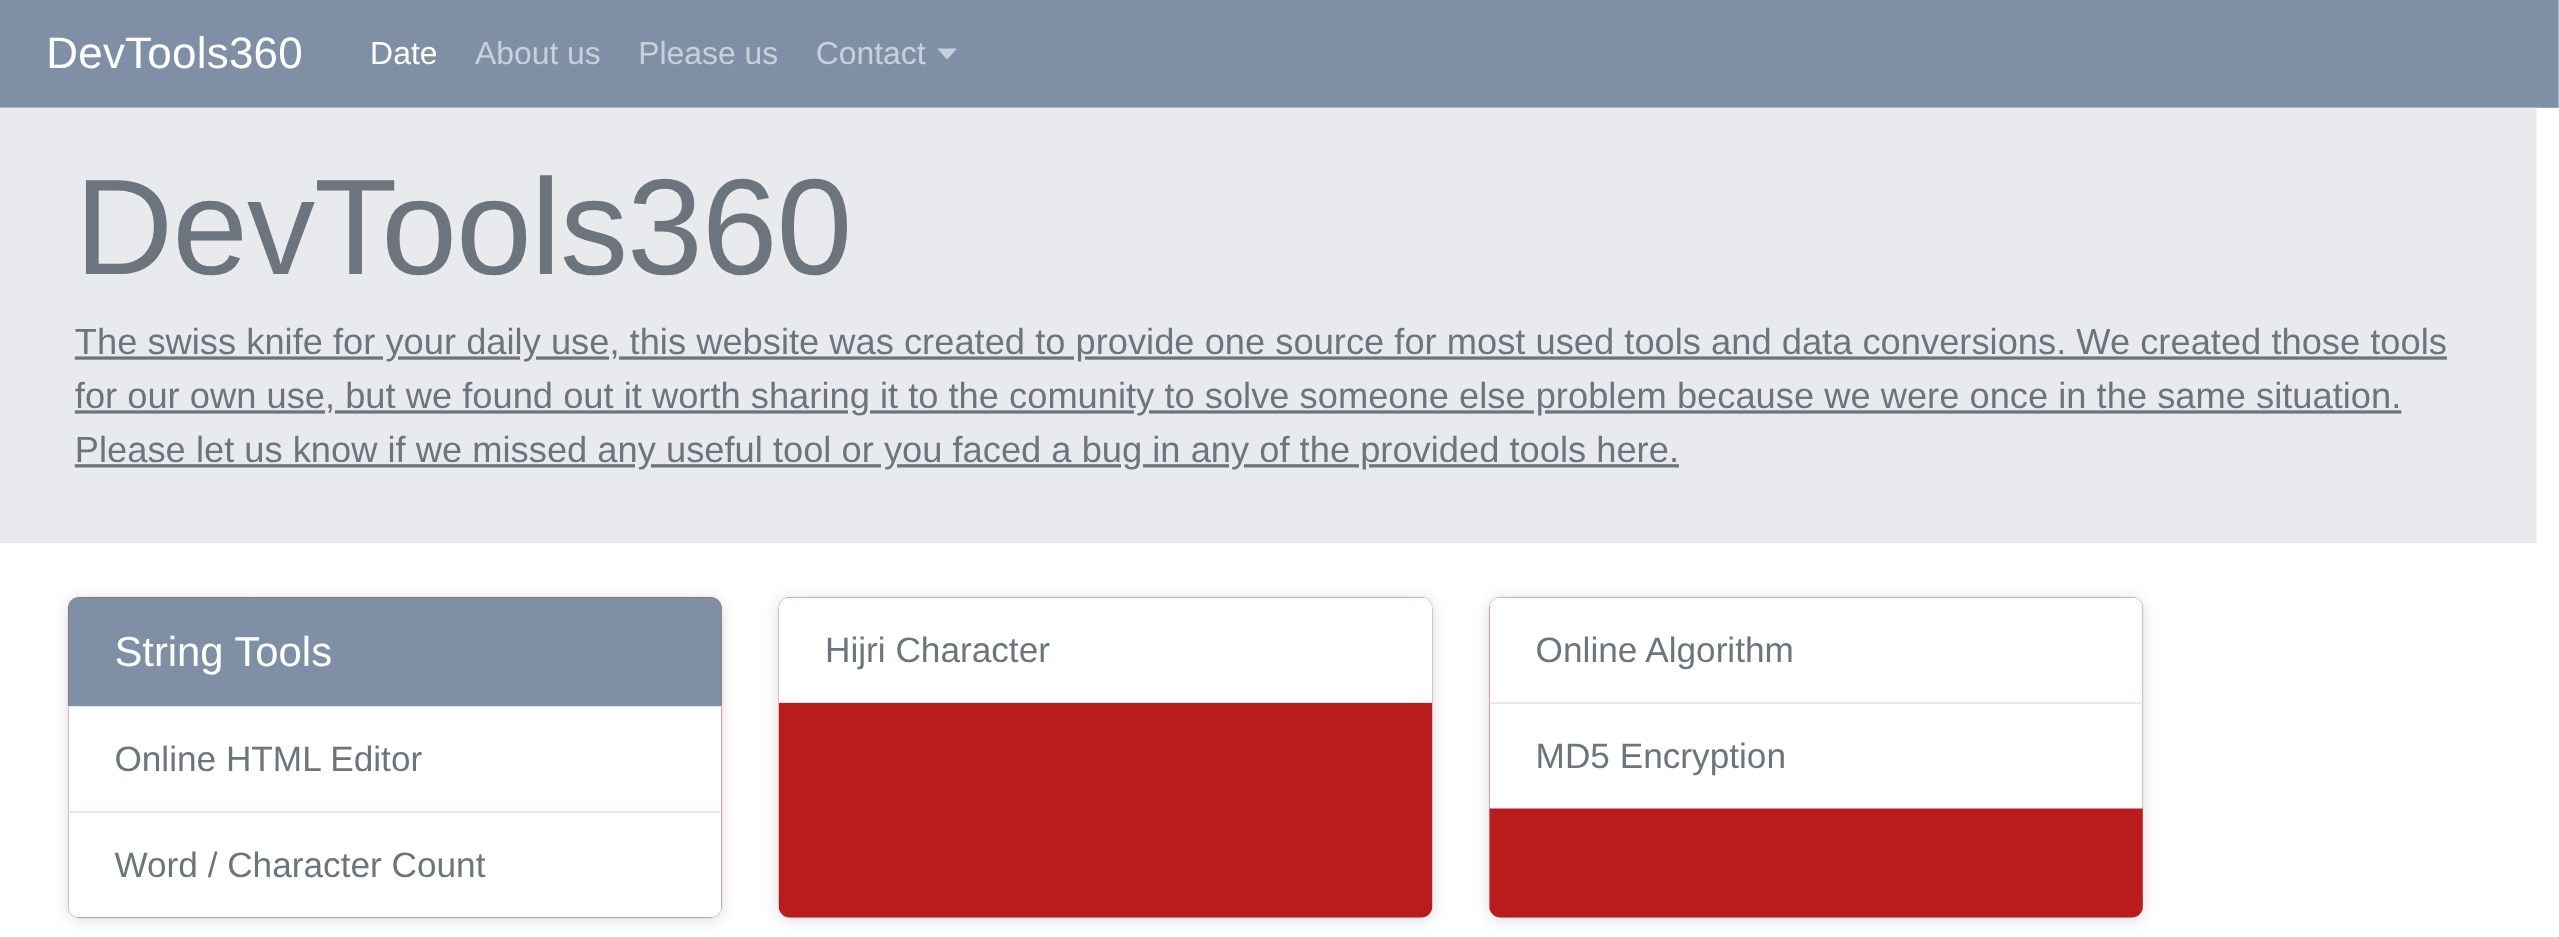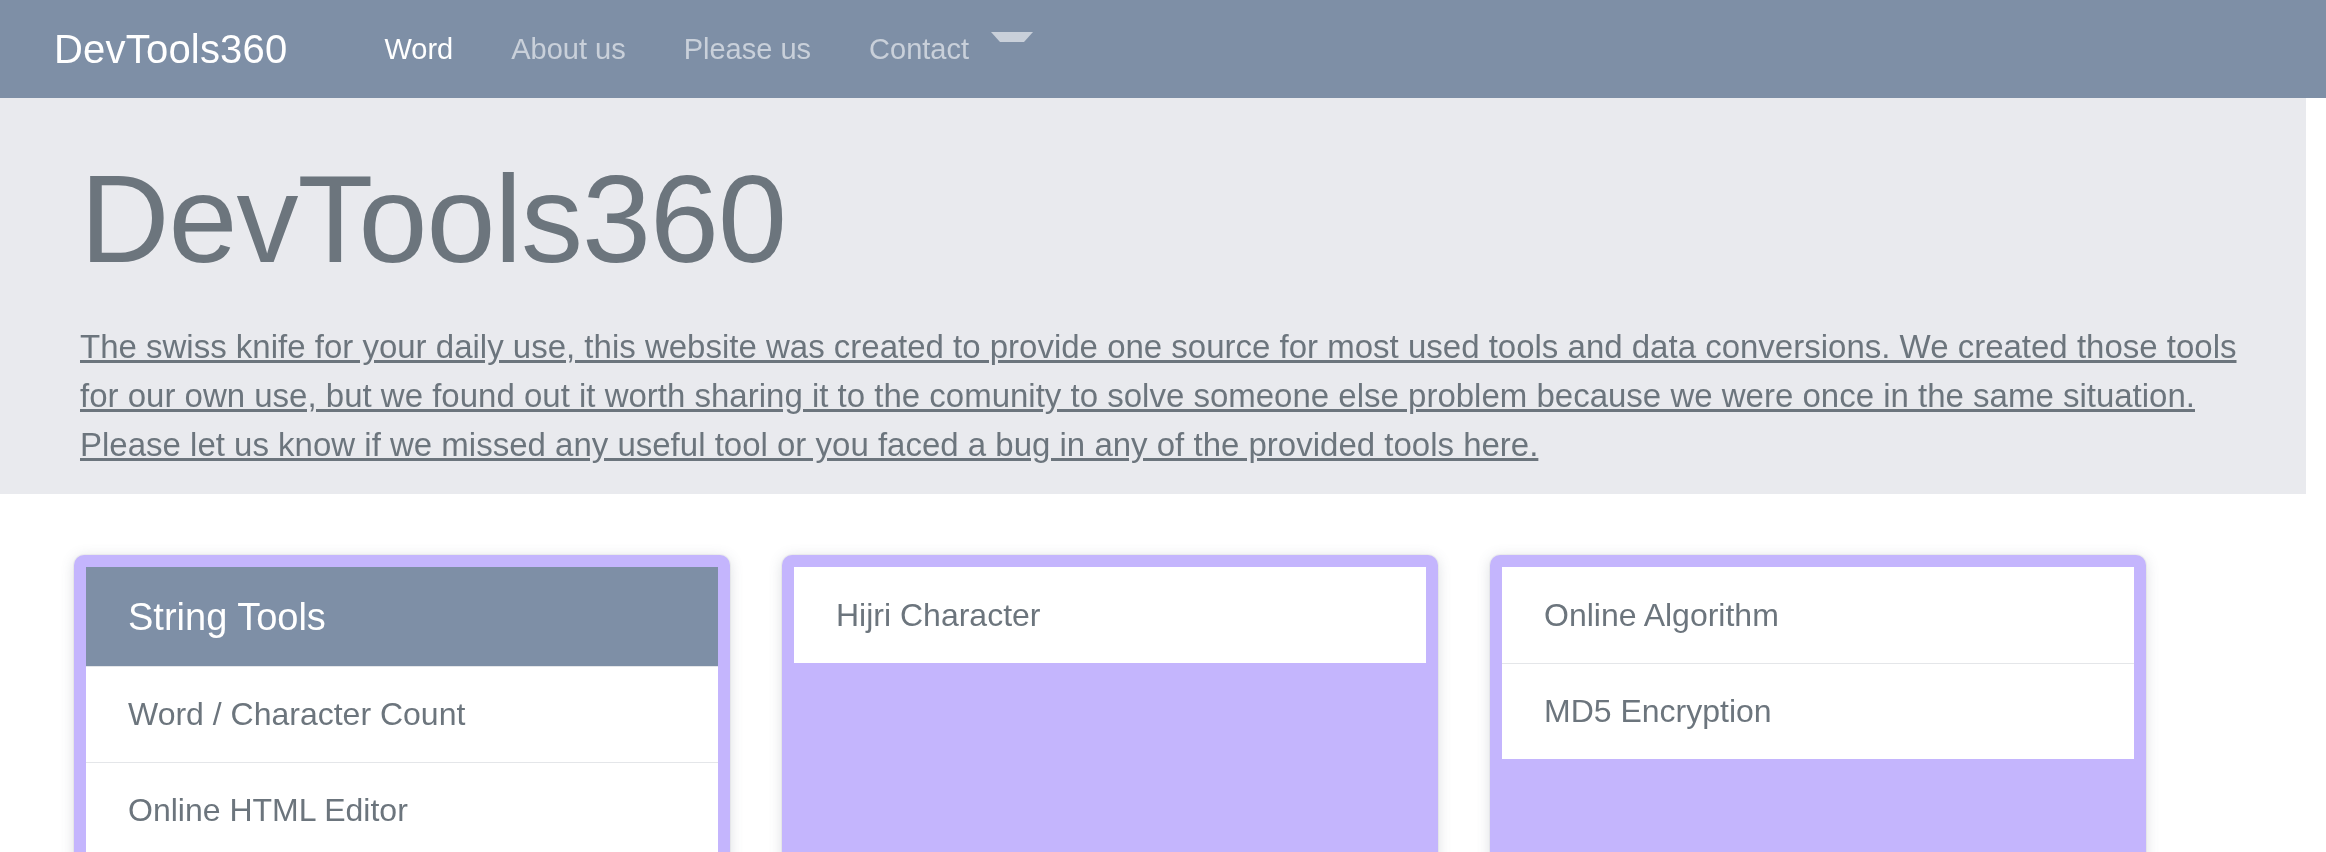--- a/index.html
+++ b/index.html
@@ -1,16 +1,16 @@
 <!DOCTYPE html>
 <html><head>
 <meta charset="utf-8">
 <title>DevTools360</title>
 <style>
-  * { box-sizing: border-box; margin: 0; padding: 12px; }
+  * { box-sizing: border-box; margin: 0; padding: 0; }
 
   html, body {
     width: 2326px;
     height: 852px;
     overflow: hidden;
     background: #ffffff;
     font-family: "Liberation Sans", sans-serif;
     -webkit-font-smoothing: antialiased;
   }
 
@@ -96,22 +96,22 @@
   }
   .card-row {
     position: absolute;
     top: 49px;
     left: 62px;
     width: 2240px;
     display: flex;
     gap: 52px;
   }
   .card {
-    width: 656px;
-    background: #c4b5fd;
+    width: 594px;
+    background: #b91c1c;
     border-radius: 10px;
     overflow: hidden;
     box-shadow: 0 2px 14px rgba(80,90,110,0.20), 0 0 0 1px rgba(0,0,0,0.035);
   }
   .card-header {
     background: #7e8fa6;
     color: #ffffff;
     height: 99px;
     display: flex;
     align-items: center;
@@ -133,21 +133,21 @@
   }
   .list-item:first-of-type { border-top: none; }
 </style>
 </head>
 <body>
 
 <nav class="navbar">
   <span class="navbar-brand">DevTools360</span>
   <div class="nav-links">
     <span class="nav-link active">
-      <span>Word</span>
+      <span>Date</span>
     </span>
     <span class="nav-link">
       <span>About us</span>
     </span>
     <span class="nav-link">
       <span>Please us</span>
     </span>
     <span class="nav-link">
       <span>Contact</span>
       <span class="caret"></span>
@@ -158,22 +158,22 @@
 <section class="jumbotron">
   <h1 class="jumbo-title">DevTools360</h1>
   <p class="jumbo-text">The swiss knife for your daily use, this website was created to provide one source for most used tools and data conversions. We created those tools for our own use, but we found out it worth sharing it to the comunity to solve someone else problem because we were once in the same situation. Please let us know if we missed any useful tool or you faced a bug in any of the provided tools here.</p>
 </section>
 
 <main class="container">
   <div class="card-row">
 
     <div class="card">
       <div class="card-header">String Tools</div>
+      <div class="list-item">Online HTML Editor</div>
       <div class="list-item">Word / Character Count</div>
-      <div class="list-item">Online HTML Editor</div>
     </div>
 
     <div class="card">
       <div class="list-item">Hijri Character</div>
     </div>
 
     <div class="card">
       <div class="list-item">Online Algorithm</div>
       <div class="list-item">MD5 Encryption</div>
     </div>

